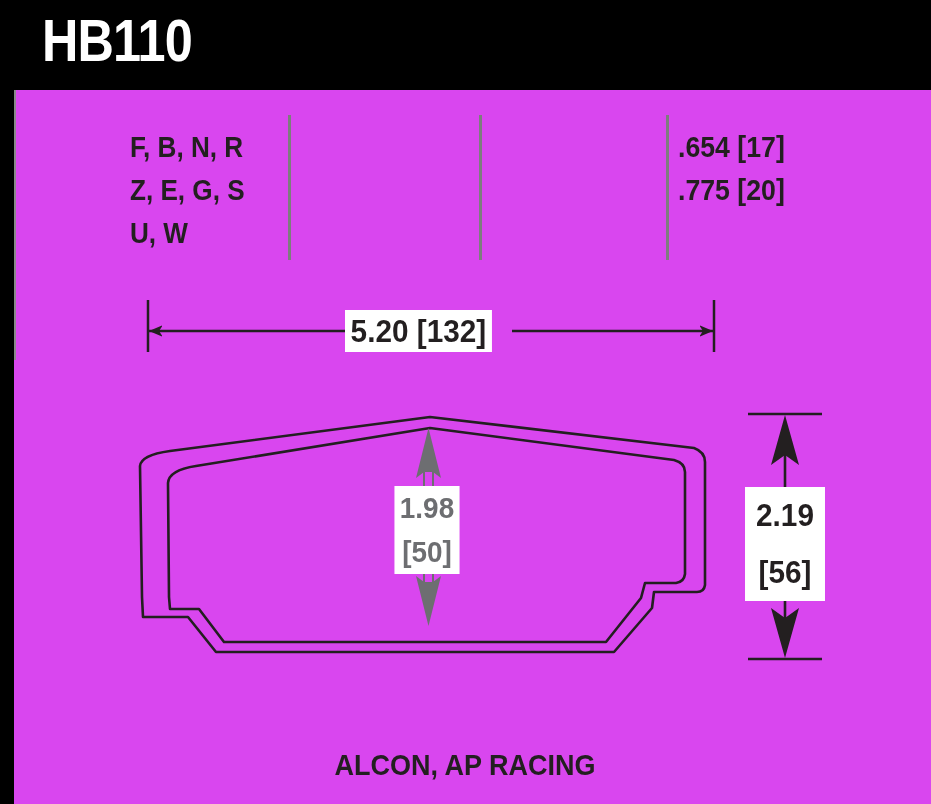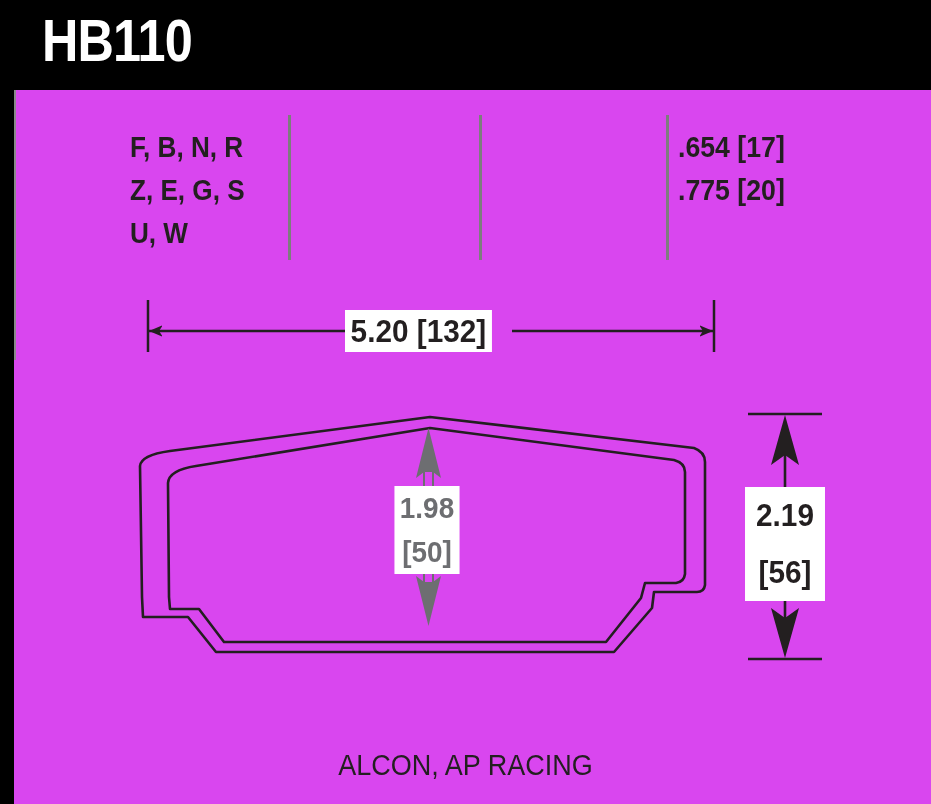--- a/index.html
+++ b/index.html
@@ -136,21 +136,21 @@
     z-index: 3;
   }
   #caption {
     position: absolute;
     left: 0;
     top: 748px;
     width: 931px;
     text-align: center;
     color: #231f20;
     font-size: 30px;
-    font-weight: normal;
+    font-weight: bold;
     letter-spacing: 0px;
     white-space: nowrap;
   }
   #caption span {
     display: inline-block;
     transform: scaleX(0.9);
   }
   svg { display: block; }
   #drawing {
     position: absolute;

